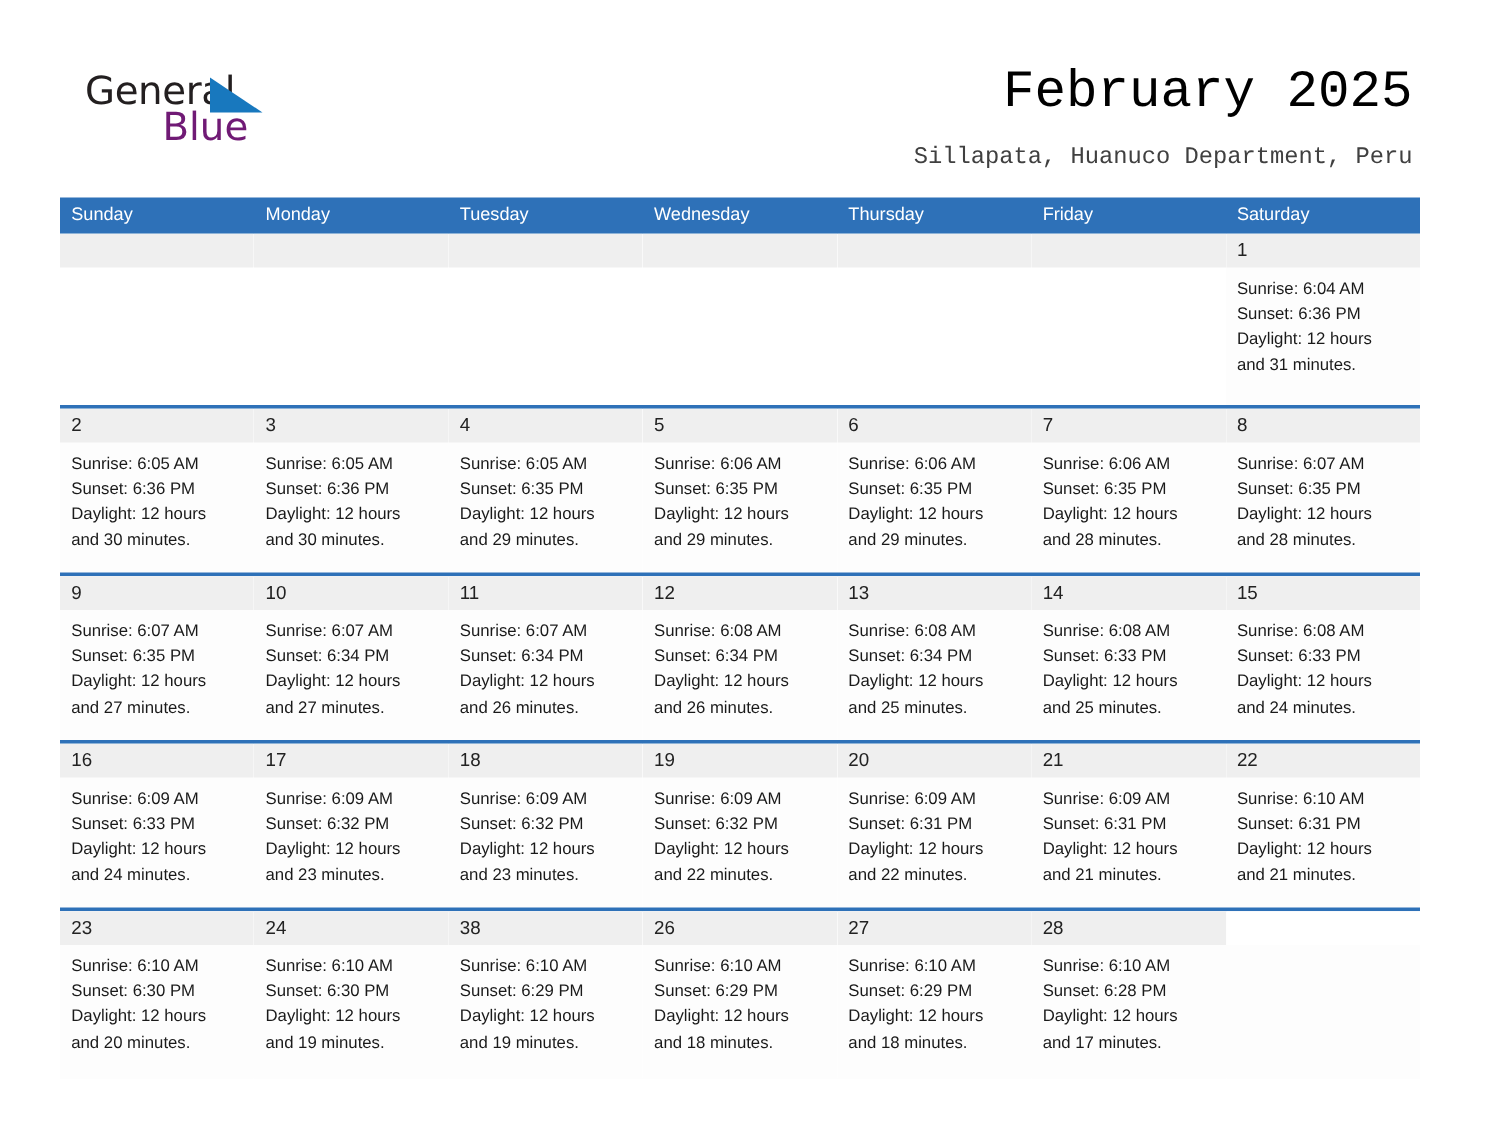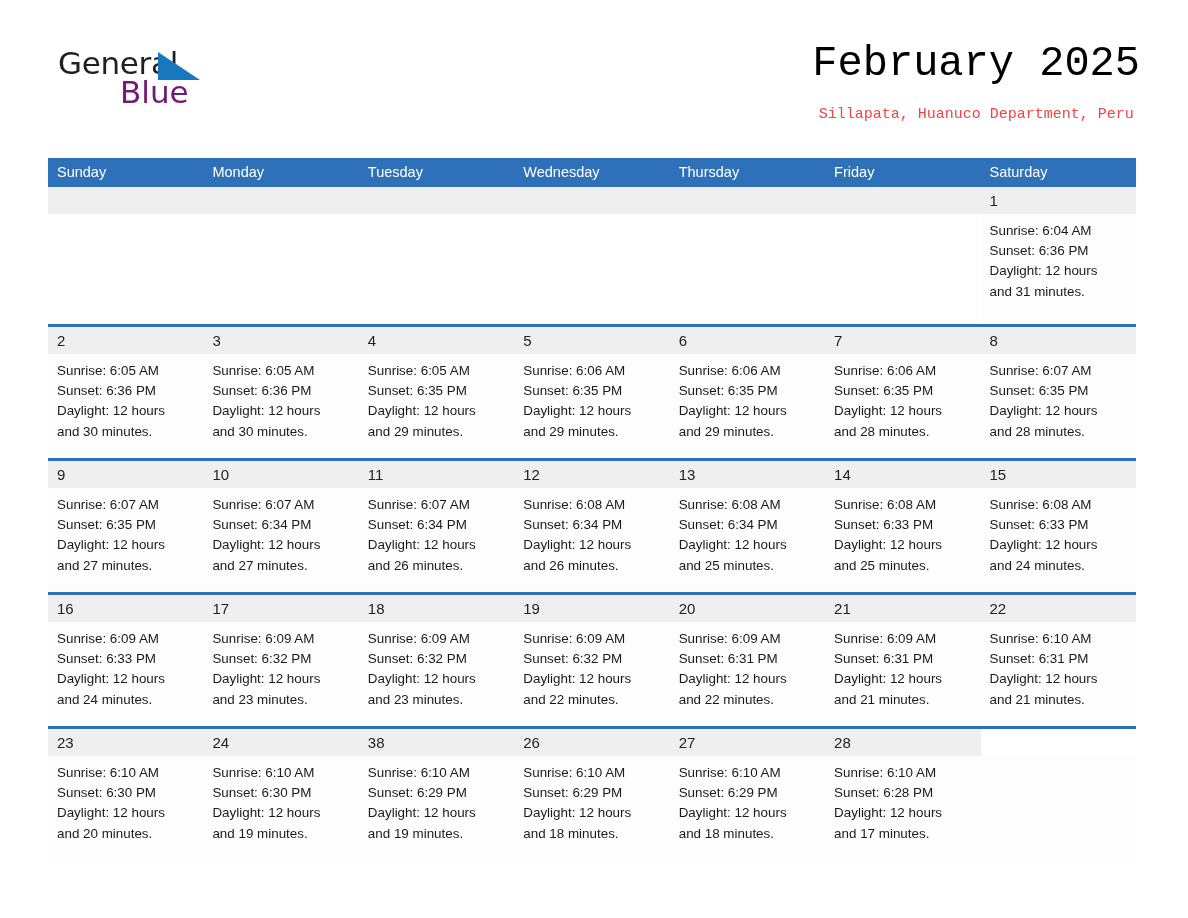--- a/index.html
+++ b/index.html
@@ -10,21 +10,21 @@
     background: #ffffff;
     font-family: "Liberation Sans", sans-serif;
     color: #000000;
     overflow: hidden;
   }
 
   .page {
     position: relative;
     width: 1188px;
     height: 918px;
-    padding: 0;
+    padding: 10px;
   }
 
   
   .header {
     position: relative;
     height: 118px;
     margin: 0 48px 0 48px;
   }
 
   .logo {
@@ -71,26 +71,25 @@
   }
   .cal-title {
     font-size: 42px;
     line-height: 52px;
     font-weight: 400;
     color: #000;
     padding-top: 38px;
     letter-spacing: 0px;
   }
   .cal-subtitle {
-    font-size: 15px;
+    font-size: 19px;
     line-height: 30px;
     font-weight: 400;
-    color: #ef4444;
+    color: #404040;
     padding-top: 10px;
-    text-align: center;
   }
 
   
   .calendar {
     position: absolute;
     left: 48px;
     top: 158px;
     width: 1088px;
   }
 

